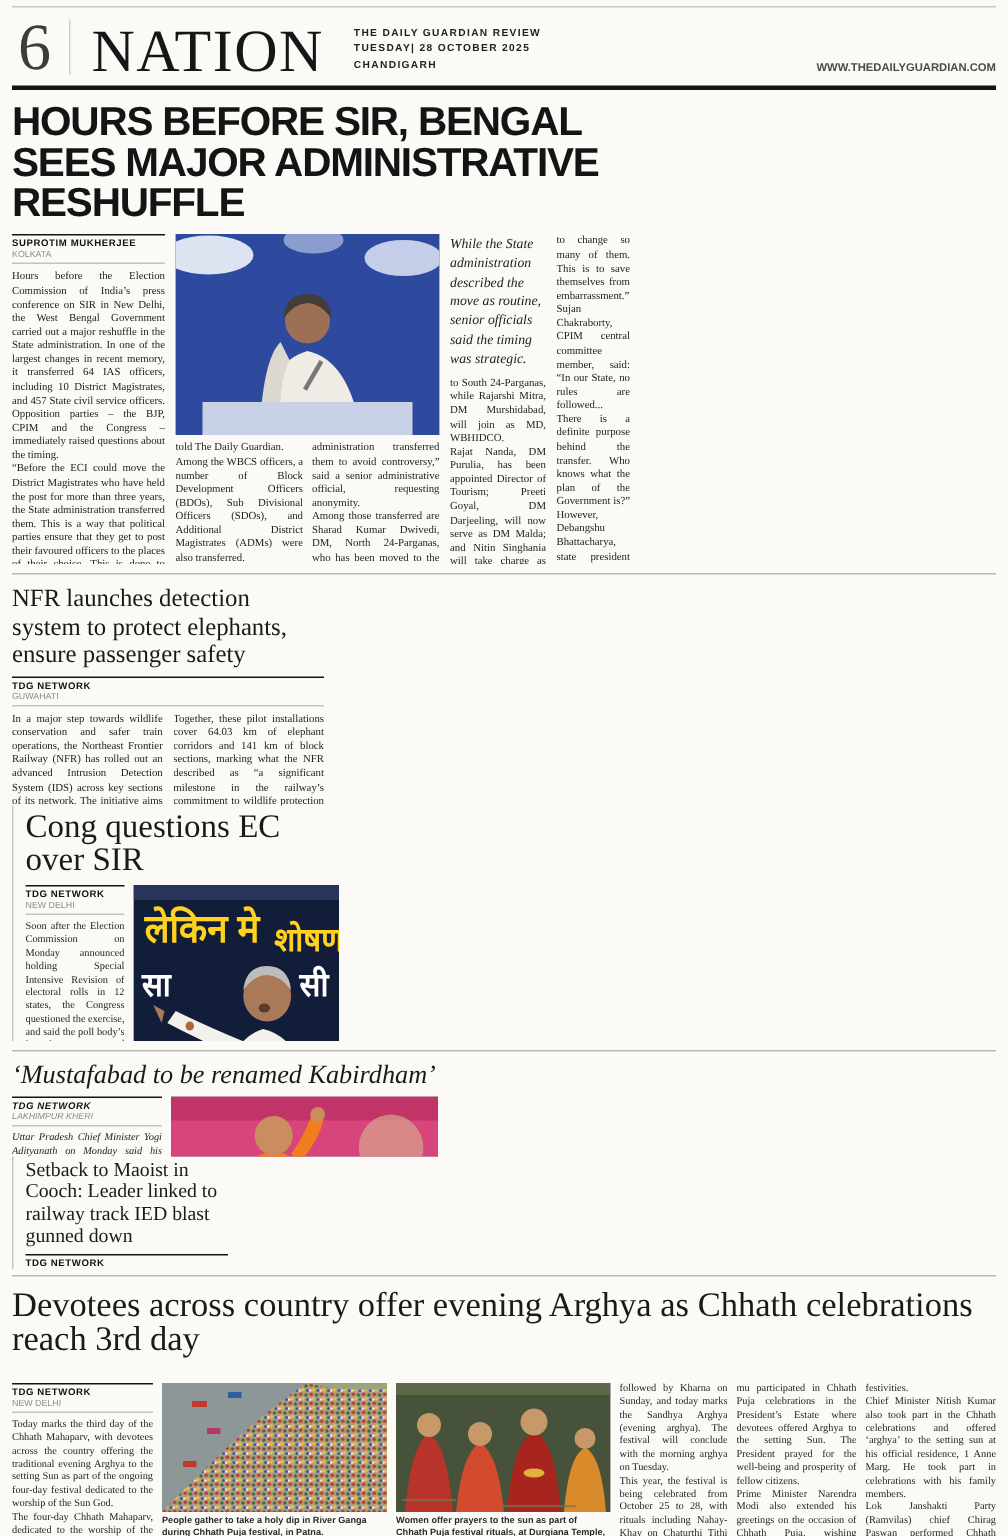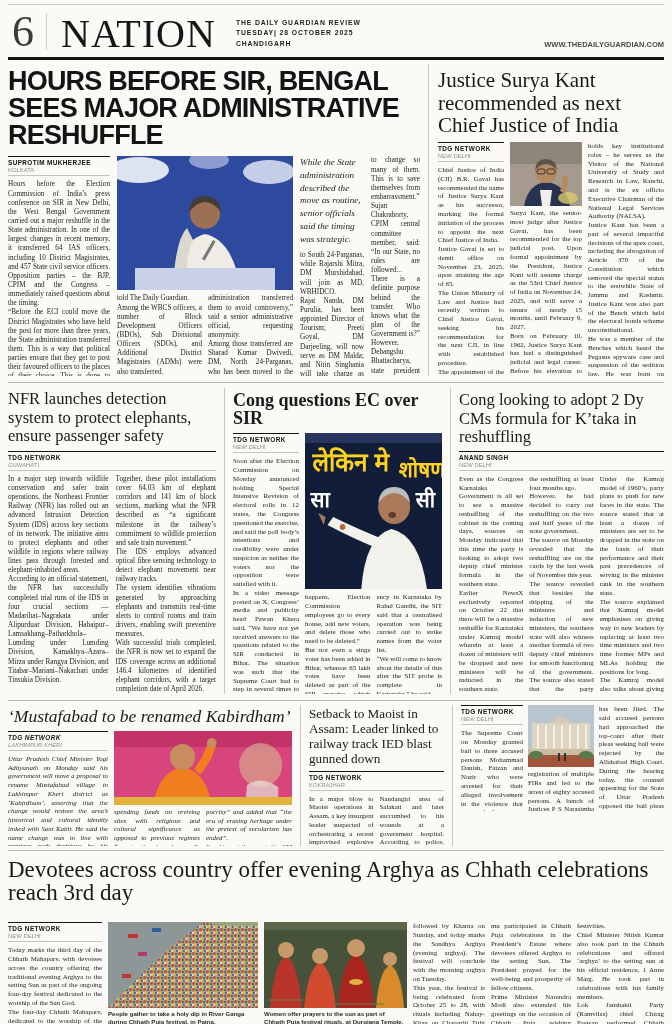--- a/index.html
+++ b/index.html
@@ -7,38 +7,38 @@
         font-family:"Liberation Serif",serif;color:#1d1d1d;box-sizing:border-box;
         padding:4px 8px 0 8px;overflow:hidden;}
   
   .hdr{display:flex;align-items:flex-end;border-top:1px solid #c9c7c2;padding:8px 0 4px 0;}
   .pageno{font-size:44px;line-height:.85;color:#3c3c3c;padding:0 12px 0 4px;border-right:1px solid #cfcdc8;margin-right:14px;}
   .secname{font-size:40px;line-height:.8;letter-spacing:1px;color:#161616;margin-right:20px;}
   .mast{font-family:"Liberation Sans",sans-serif;font-size:6.8px;font-weight:700;letter-spacing:.9px;line-height:1.55;color:#222;padding-bottom:1px;}
   .site{margin-left:auto;font-family:"Liberation Sans",sans-serif;font-size:7.5px;font-weight:700;color:#4a4a4a;padding-bottom:1px;}
   .rule-thick{height:3px;background:#141414;margin-top:3px;}
   
-  .band{display:flex;box-sizing:border-box;}
+  .band{display:flex;box-sizing:border-box;flex-direction:column;}
   .b-rule{border-top:1px solid #b9b7b2;}
   article{box-sizing:border-box;overflow:hidden;}
   .vd{border-left:1px solid #c8c6c1;}
   .byline{font-family:"Liberation Sans",sans-serif;margin:0 0 4px 0;}
   .byline .au{font-size:6.4px;font-weight:700;letter-spacing:.4px;border-top:1.6px solid #141414;padding-top:2px;color:#111;}
   .byline .pl{font-size:5.9px;color:#8f8d88;border-bottom:1px solid #c4c2bd;padding:1px 0 2px 0;}
   .bt{font-size:7.2px;line-height:1.27;text-align:justify;white-space:pre-line;color:#232323;overflow:hidden;}
   .bt-sm{font-size:6.9px;}
   .cap{font-family:"Liberation Sans",sans-serif;font-size:6.1px;font-weight:700;line-height:1.3;color:#2a2a2a;margin-top:2px;}
   .ph{position:relative;overflow:hidden;background:#888;}
   .ph svg{display:block;width:100%;height:100%;}
   
   .hl-main{font-family:"Liberation Sans",sans-serif;font-weight:700;font-size:27px;line-height:1.0;letter-spacing:-.8px;color:#141414;margin:4px 0 7px 0;}
   .hl-serif{color:#1a1a1a;font-weight:400;}
   .hl-j{font-size:21px;line-height:1.06;margin:5px 0 6px 0;}
   .hl-nfr{font-size:16.5px;line-height:1.12;margin:2px 0 5px 0;}
-  .hl-cs{font-size:18px;line-height:1.0;margin:3px 0 6px 0;font-weight:bold;}
+  .hl-cs{font-size:22px;line-height:1.0;margin:3px 0 6px 0;}
   .hl-ck{font-size:16.5px;line-height:1.1;margin:3px 0 5px 0;}
   .hl-mu{font-size:17.5px;line-height:1.05;margin:2px 0 5px 0;}
   .hl-ma{font-size:13.2px;line-height:1.12;margin:2px 0 4px 0;}
   .hl-sc{font-size:16.5px;line-height:1.1;margin:2px 0 5px 0;}
   .hl-ch{font-size:23px;line-height:1.0;margin:4px 0 18px 0;}
   .pq{font-style:italic;font-size:9.2px;line-height:1.38;color:#1c1c1c;margin-bottom:6px;}
   
   .band1{height:322px;padding:4px 0 6px 0;}
   .a-bengal{width:420px;padding-right:8px;}
   .a-justice{flex:1;padding-left:9px;}
@@ -312,21 +312,21 @@
             <div class="bt bt-sm">spending funds on reviving sites with religious and cultural significance as opposed to previous regimes “constructing boundary walls of ‘kabristan’”.
 Attacking the Opposition, he said that changing the identity of a place in the name of secularism was “hy-</div>
             <div class="bt bt-sm">pocrisy” and added that “the era of erasing heritage under the pretext of secularism has ended”.
 Speaking at the event, the CM said he was surprised to learn that the village was named Mustafabad despite having no Muslim population.</div>
           </div>
         </div>
       </div>
     </article>
 
     <article class="a-maoist vd">
-      <h2 class="hl-serif hl-ma">Setback to Maoist in Assam: Leader linked to railway track IED blast gunned down</h2>
+      <h2 class="hl-serif hl-ma">Setback to Maoist in Cooch: Leader linked to railway track IED blast gunned down</h2>
       <div class="byline">
         <div class="au">TDG NETWORK</div>
         <div class="pl">KOKRAJHAR</div>
       </div>
       <div class="ma-body">
         <div class="bt bt-sm">In a major blow to Maoist operations in Assam, a key insurgent leader suspected of orchestrating a recent improvised explosive device (IED) blast on a railway track in Kokrajhar district was killed in a late-night encounter with police on Saturday.
 The deceased, identified as Ipil Murmu alias Rohit Murmu, sustained critical injuries during an exchange of fire with security forces in the hilly</div>
         <div class="bt bt-sm">Nandangiri area of Salakati and later succumbed to his wounds at a government hospital. According to police, Murmu was behind the IED explosion that damaged nearly two feet of railway track in the early hours of Thursday. The attack, authorities said, was aimed at disrupting train services and spreading fear in the region. “We launched a search operation last night and located the group in a remote area. They opened fire on our team, and we retaliated.”</div>
       </div>
     </article>

